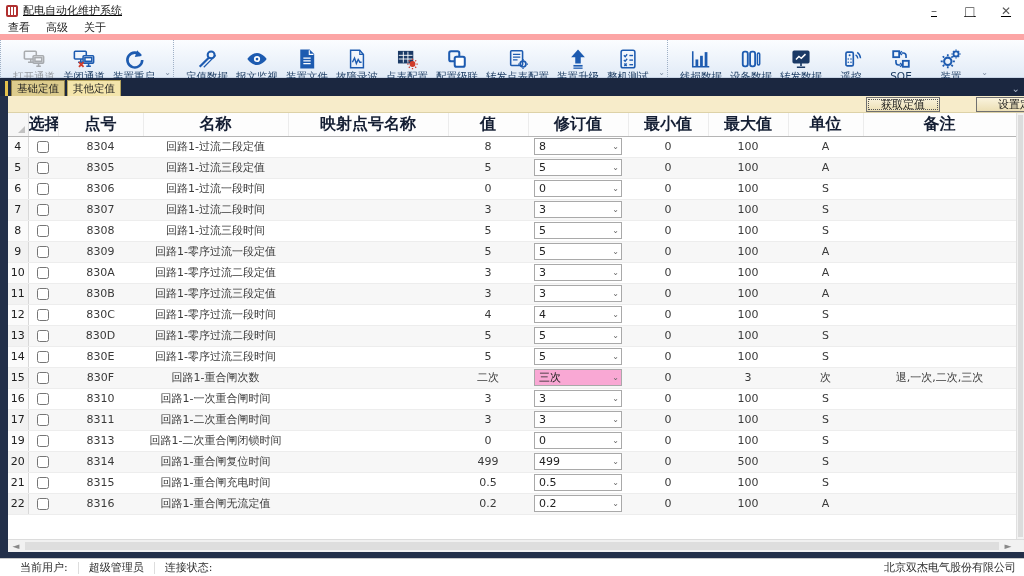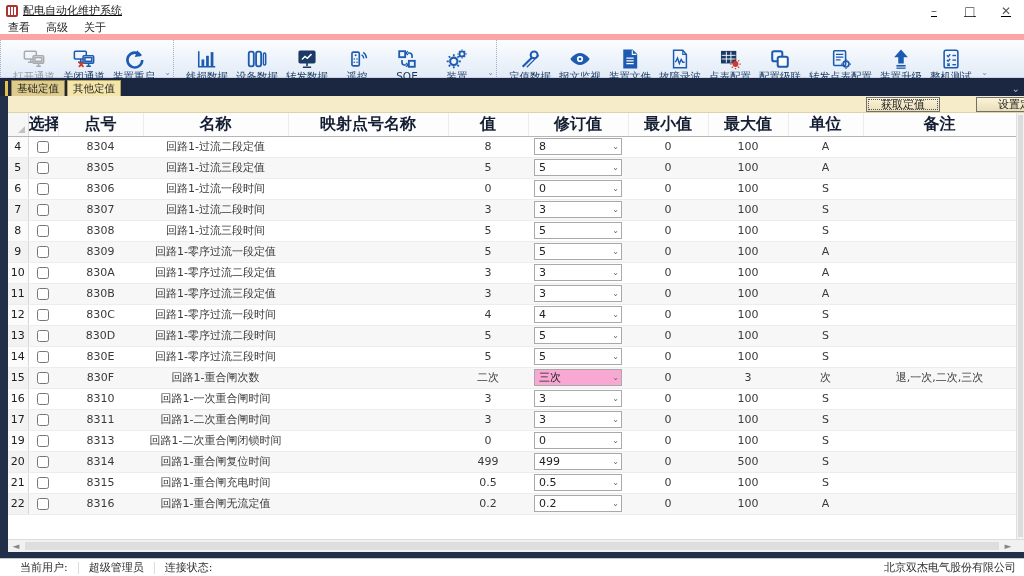--- a/index.html
+++ b/index.html
@@ -123,20 +123,117 @@
             <path d="M15.5 2.5l5 6.2-7.6 1.2z" fill="#1d5bb0" stroke="none"></path>
           </svg>
         </span>
         <span class="tlabel">装置重启</span>
       </div>
     </div>
     <div class="tgroup">
       <div class="tbtn">
         <span class="ticon">
           <svg width="22" height="22" viewBox="0 0 24 24" fill="none" stroke="#1d5bb0" stroke-width="1.7">
+            <path d="M4 20.5L14.5 10" stroke-width="2.4"></path>
+            <circle cx="16.5" cy="7.5" r="3.8" stroke-width="2.2"></circle>
+            <path d="M8.5 21l11-11M19.5 10l2-2" stroke-width="1.4"></path>
+          </svg>
+        </span>
+        <span class="tlabel">定值数据</span>
+      </div>
+      <div class="tbtn">
+        <span class="ticon">
+          <svg width="22" height="22" viewBox="0 0 24 24" fill="none" stroke="#1d5bb0" stroke-width="1.7">
+            <path d="M1.5 12S5.8 5.5 12 5.5 22.5 12 22.5 12 18.2 18.5 12 18.5 1.5 12 1.5 12z" fill="#1d5bb0" stroke="none"></path>
+            <circle cx="12" cy="12" r="3.4" fill="#fff" stroke="none"></circle>
+            <circle cx="12" cy="12" r="1.5" fill="#1d5bb0" stroke="none"></circle>
+          </svg>
+        </span>
+        <span class="tlabel">报文监视</span>
+      </div>
+      <div class="tbtn">
+        <span class="ticon">
+          <svg width="22" height="22" viewBox="0 0 24 24" fill="none" stroke="#1d5bb0" stroke-width="1.7">
+            <path d="M5.5 2.5h9l4.5 4.5v14.5H5.5z" fill="#1d5bb0" stroke="#1d5bb0"></path>
+            <path d="M14.5 2.5V7H19" stroke="#fff" stroke-width="1.2"></path>
+            <path d="M8 11h8M8 14h8M8 17h8" stroke="#fff" stroke-width="1.4"></path>
+          </svg>
+        </span>
+        <span class="tlabel">装置文件</span>
+      </div>
+      <div class="tbtn">
+        <span class="ticon">
+          <svg width="22" height="22" viewBox="0 0 24 24" fill="none" stroke="#1d5bb0" stroke-width="1.7">
+            <path d="M5 2.5h10L19 7v14.5H5z" stroke-width="1.6"></path>
+            <path d="M15 2.5V7h4" stroke-width="1.2"></path>
+            <path d="M7 15.5l2.3-4.5 2 6 2-4.5 1.8 3h1.9" stroke-width="1.5"></path>
+          </svg>
+        </span>
+        <span class="tlabel">故障录波</span>
+      </div>
+      <div class="tbtn">
+        <span class="ticon">
+          <svg width="22" height="22" viewBox="0 0 24 24" fill="none" stroke="#1d5bb0" stroke-width="1.7">
+            <rect x="3" y="4" width="15" height="12" fill="#1b3a66" stroke="#1b3a66"></rect>
+            <path d="M3 8h15M3 12h15M8 4v12M13 4v12" stroke="#fff" stroke-width="1"></path>
+            <circle cx="18" cy="17.5" r="3.2" fill="#cf3b2a" stroke="none"></circle>
+            <path d="M18 13.2v-1.4M18 21.8v1.4M13.7 17.5h-1.4M22.3 17.5h1.4M15 14.5l-1-1M21 20.5l1 1M15 20.5l-1 1M21 14.5l1-1" stroke="#cf3b2a" stroke-width="1.4"></path>
+          </svg>
+        </span>
+        <span class="tlabel">点表配置</span>
+      </div>
+      <div class="tbtn">
+        <span class="ticon">
+          <svg width="22" height="22" viewBox="0 0 24 24" fill="none" stroke="#1d5bb0" stroke-width="1.7">
+            <rect x="3.5" y="3.5" width="11" height="11" rx="2" stroke-width="2.2"></rect>
+            <rect x="9.5" y="9.5" width="11" height="11" rx="2" fill="#fff" stroke-width="2.2"></rect>
+          </svg>
+        </span>
+        <span class="tlabel">配置级联</span>
+      </div>
+      <div class="tbtn">
+        <span class="ticon">
+          <svg width="22" height="22" viewBox="0 0 24 24" fill="none" stroke="#1d5bb0" stroke-width="1.7">
+            <rect x="4" y="3" width="13" height="16" rx="1" stroke-width="1.7"></rect>
+            <path d="M6.5 7h8M6.5 10h8M6.5 13h5" stroke-width="1.3"></path>
+            <circle cx="17.5" cy="17.5" r="3.2" stroke-width="1.8"></circle>
+            <path d="M17.5 13.3v-1.2M17.5 21.7v1.2M13.3 17.5h-1.2M21.7 17.5h1.2" stroke-width="1.4"></path>
+          </svg>
+        </span>
+        <span class="tlabel">转发点表配置</span>
+      </div>
+      <div class="tbtn">
+        <span class="ticon">
+          <svg width="22" height="22" viewBox="0 0 24 24" fill="none" stroke="#1d5bb0" stroke-width="1.7">
+            <path d="M12 1.5l7.5 8.5H15v7H9v-7H4.5z" fill="#1d5bb0" stroke="none"></path>
+            <rect x="7" y="18.5" width="10" height="1.8" fill="#1d5bb0" stroke="none"></rect>
+            <rect x="7" y="21.3" width="10" height="1.4" fill="#1d5bb0" stroke="none"></rect>
+          </svg>
+        </span>
+        <span class="tlabel">装置升级</span>
+      </div>
+      <div class="tbtn">
+        <span class="ticon">
+          <svg width="22" height="22" viewBox="0 0 24 24" fill="none" stroke="#1d5bb0" stroke-width="1.7">
+            <rect x="4.5" y="2.5" width="15" height="19" rx="2" stroke-width="1.7"></rect>
+            <path d="M7.5 8l1.4 1.4 2.2-2.6" stroke-width="1.5"></path>
+            <path d="M13.5 8.2h4" stroke-width="1.5"></path>
+            <path d="M7.5 13l1.4 1.4 2.2-2.6" stroke-width="1.5"></path>
+            <path d="M13.5 13.2h4" stroke-width="1.5"></path>
+            <path d="M8 17l2.6 2.6M10.6 17L8 19.6" stroke-width="1.5"></path>
+            <path d="M13.5 18.2h4" stroke-width="1.5"></path>
+          </svg>
+        </span>
+        <span class="tlabel">整机测试</span>
+      </div>
+    </div>
+    <div class="tgroup">
+      <div class="tbtn">
+        <span class="ticon">
+          <svg width="22" height="22" viewBox="0 0 24 24" fill="none" stroke="#1d5bb0" stroke-width="1.7">
             <path d="M3 3.5V20.5h18"></path>
             <rect x="6" y="12.5" width="3" height="8" fill="#1d5bb0" stroke="none"></rect>
             <rect x="11" y="8.5" width="3" height="12" fill="#1d5bb0" stroke="none"></rect>
             <rect x="16" y="4.5" width="3" height="16" fill="#1d5bb0" stroke="none"></rect>
           </svg>
         </span>
         <span class="tlabel">线损数据</span>
       </div>
       <div class="tbtn">
         <span class="ticon">
@@ -186,117 +283,20 @@
       <div class="tbtn">
         <span class="ticon">
           <svg width="22" height="22" viewBox="0 0 24 24" fill="none" stroke="#1d5bb0" stroke-width="1.7">
             <circle cx="8.5" cy="14.5" r="4" stroke-width="2.3"></circle>
             <path d="M8.5 9V6.8M8.5 20v2.2M3 14.5H.8M14 14.5h2.2M4.6 10.6l-1.6-1.6M12.4 18.4l1.6 1.6M4.6 18.4L3 20M12.4 10.6L14 9" stroke-width="1.9"></path>
             <circle cx="17.5" cy="6.5" r="2.8" stroke-width="2"></circle>
             <path d="M17.5 2.6v-1M17.5 10.4v1M13.6 6.5h-1M21.4 6.5h1M15 4l-.8-.8M20 9l.8.8M15 9l-.8.8M20 4l.8-.8" stroke-width="1.5"></path>
           </svg>
         </span>
         <span class="tlabel">装置</span>
-      </div>
-    </div>
-    <div class="tgroup">
-      <div class="tbtn">
-        <span class="ticon">
-          <svg width="22" height="22" viewBox="0 0 24 24" fill="none" stroke="#1d5bb0" stroke-width="1.7">
-            <path d="M4 20.5L14.5 10" stroke-width="2.4"></path>
-            <circle cx="16.5" cy="7.5" r="3.8" stroke-width="2.2"></circle>
-            <path d="M8.5 21l11-11M19.5 10l2-2" stroke-width="1.4"></path>
-          </svg>
-        </span>
-        <span class="tlabel">定值数据</span>
-      </div>
-      <div class="tbtn">
-        <span class="ticon">
-          <svg width="22" height="22" viewBox="0 0 24 24" fill="none" stroke="#1d5bb0" stroke-width="1.7">
-            <path d="M1.5 12S5.8 5.5 12 5.5 22.5 12 22.5 12 18.2 18.5 12 18.5 1.5 12 1.5 12z" fill="#1d5bb0" stroke="none"></path>
-            <circle cx="12" cy="12" r="3.4" fill="#fff" stroke="none"></circle>
-            <circle cx="12" cy="12" r="1.5" fill="#1d5bb0" stroke="none"></circle>
-          </svg>
-        </span>
-        <span class="tlabel">报文监视</span>
-      </div>
-      <div class="tbtn">
-        <span class="ticon">
-          <svg width="22" height="22" viewBox="0 0 24 24" fill="none" stroke="#1d5bb0" stroke-width="1.7">
-            <path d="M5.5 2.5h9l4.5 4.5v14.5H5.5z" fill="#1d5bb0" stroke="#1d5bb0"></path>
-            <path d="M14.5 2.5V7H19" stroke="#fff" stroke-width="1.2"></path>
-            <path d="M8 11h8M8 14h8M8 17h8" stroke="#fff" stroke-width="1.4"></path>
-          </svg>
-        </span>
-        <span class="tlabel">装置文件</span>
-      </div>
-      <div class="tbtn">
-        <span class="ticon">
-          <svg width="22" height="22" viewBox="0 0 24 24" fill="none" stroke="#1d5bb0" stroke-width="1.7">
-            <path d="M5 2.5h10L19 7v14.5H5z" stroke-width="1.6"></path>
-            <path d="M15 2.5V7h4" stroke-width="1.2"></path>
-            <path d="M7 15.5l2.3-4.5 2 6 2-4.5 1.8 3h1.9" stroke-width="1.5"></path>
-          </svg>
-        </span>
-        <span class="tlabel">故障录波</span>
-      </div>
-      <div class="tbtn">
-        <span class="ticon">
-          <svg width="22" height="22" viewBox="0 0 24 24" fill="none" stroke="#1d5bb0" stroke-width="1.7">
-            <rect x="3" y="4" width="15" height="12" fill="#1b3a66" stroke="#1b3a66"></rect>
-            <path d="M3 8h15M3 12h15M8 4v12M13 4v12" stroke="#fff" stroke-width="1"></path>
-            <circle cx="18" cy="17.5" r="3.2" fill="#cf3b2a" stroke="none"></circle>
-            <path d="M18 13.2v-1.4M18 21.8v1.4M13.7 17.5h-1.4M22.3 17.5h1.4M15 14.5l-1-1M21 20.5l1 1M15 20.5l-1 1M21 14.5l1-1" stroke="#cf3b2a" stroke-width="1.4"></path>
-          </svg>
-        </span>
-        <span class="tlabel">点表配置</span>
-      </div>
-      <div class="tbtn">
-        <span class="ticon">
-          <svg width="22" height="22" viewBox="0 0 24 24" fill="none" stroke="#1d5bb0" stroke-width="1.7">
-            <rect x="3.5" y="3.5" width="11" height="11" rx="2" stroke-width="2.2"></rect>
-            <rect x="9.5" y="9.5" width="11" height="11" rx="2" fill="#fff" stroke-width="2.2"></rect>
-          </svg>
-        </span>
-        <span class="tlabel">配置级联</span>
-      </div>
-      <div class="tbtn">
-        <span class="ticon">
-          <svg width="22" height="22" viewBox="0 0 24 24" fill="none" stroke="#1d5bb0" stroke-width="1.7">
-            <rect x="4" y="3" width="13" height="16" rx="1" stroke-width="1.7"></rect>
-            <path d="M6.5 7h8M6.5 10h8M6.5 13h5" stroke-width="1.3"></path>
-            <circle cx="17.5" cy="17.5" r="3.2" stroke-width="1.8"></circle>
-            <path d="M17.5 13.3v-1.2M17.5 21.7v1.2M13.3 17.5h-1.2M21.7 17.5h1.2" stroke-width="1.4"></path>
-          </svg>
-        </span>
-        <span class="tlabel">转发点表配置</span>
-      </div>
-      <div class="tbtn">
-        <span class="ticon">
-          <svg width="22" height="22" viewBox="0 0 24 24" fill="none" stroke="#1d5bb0" stroke-width="1.7">
-            <path d="M12 1.5l7.5 8.5H15v7H9v-7H4.5z" fill="#1d5bb0" stroke="none"></path>
-            <rect x="7" y="18.5" width="10" height="1.8" fill="#1d5bb0" stroke="none"></rect>
-            <rect x="7" y="21.3" width="10" height="1.4" fill="#1d5bb0" stroke="none"></rect>
-          </svg>
-        </span>
-        <span class="tlabel">装置升级</span>
-      </div>
-      <div class="tbtn">
-        <span class="ticon">
-          <svg width="22" height="22" viewBox="0 0 24 24" fill="none" stroke="#1d5bb0" stroke-width="1.7">
-            <rect x="4.5" y="2.5" width="15" height="19" rx="2" stroke-width="1.7"></rect>
-            <path d="M7.5 8l1.4 1.4 2.2-2.6" stroke-width="1.5"></path>
-            <path d="M13.5 8.2h4" stroke-width="1.5"></path>
-            <path d="M7.5 13l1.4 1.4 2.2-2.6" stroke-width="1.5"></path>
-            <path d="M13.5 13.2h4" stroke-width="1.5"></path>
-            <path d="M8 17l2.6 2.6M10.6 17L8 19.6" stroke-width="1.5"></path>
-            <path d="M13.5 18.2h4" stroke-width="1.5"></path>
-          </svg>
-        </span>
-        <span class="tlabel">整机测试</span>
       </div>
     </div>
   </div>
 
 <div class="tabbar">
   <span class="tab-accent"></span>
   <div class="tab">基础定值</div>
     <div class="tab active">其他定值</div>
     <span class="tab-overflow">⌄</span>
 </div>

